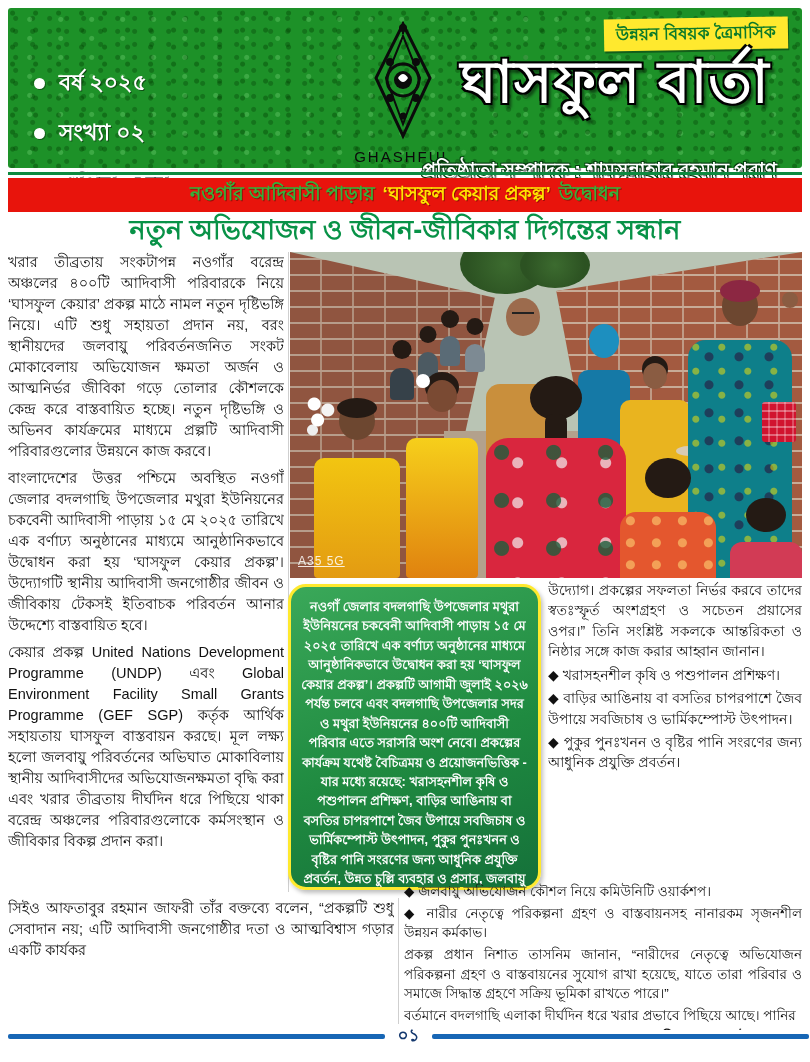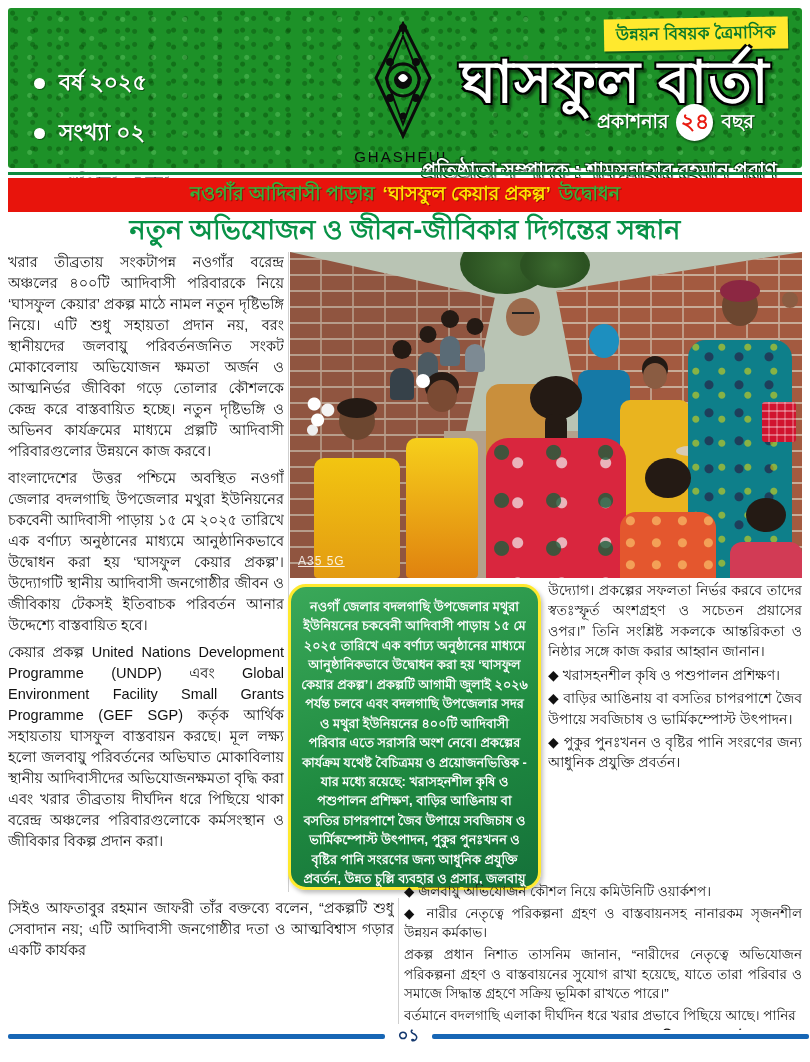--- a/index.html
+++ b/index.html
@@ -163,25 +163,20 @@
           <circle cx="43" cy="96" r="3.5"></circle>
         </g>
         <path d="M38 58 q5 -8 10 0 q-5 8 -10 0" fill="#ffffff"></path>
       </svg>
       <div class="logo-caption">GHASHFUL</div>
     </div>
 
     <div class="tagline">উন্নয়ন বিষয়ক ত্রৈমাসিক</div>
     <div class="main-title">ঘাসফুল বার্তা</div>
 
-    <div class="pub-line">
-      <span class="pub-text">প্রকাশনার</span>
-      <span class="pub-circle">২৪</span>
-      <span class="pub-text">বছর</span>
-    </div>
 
     <div class="founder-line">প্রতিষ্ঠাতা সম্পাদক : শামসুন্নাহার রহমান পরাণ</div>
   </div>
 
   <div class="stripe-green"></div>
 
   <div class="red-banner">
     <span class="banner-green">নওগাঁর আদিবাসী পাড়ায়</span>
     <span class="banner-yellow">‘ঘাসফুল কেয়ার প্রকল্প’</span>
     <span class="banner-green">উদ্বোধন</span>

